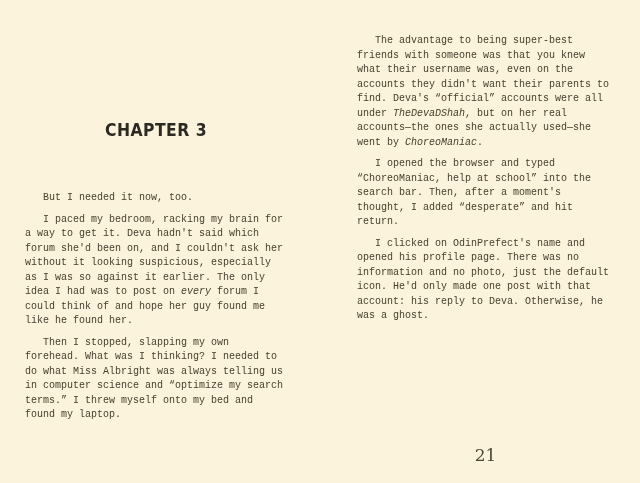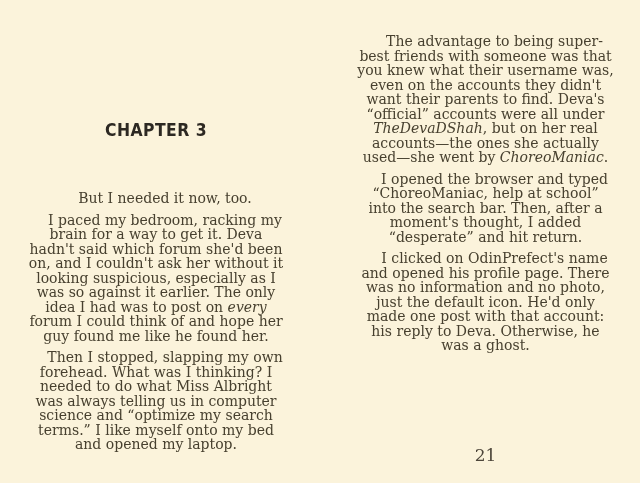--- a/index.html
+++ b/index.html
@@ -30,23 +30,24 @@
     font-size: 17px;
     letter-spacing: 0.5px;
     color: #2c2822;
     transform: scaleX(0.92);
   }
   .text-block { position: absolute; left: 0; width: 100%; }
   .page-left  .text-block { top: 143px; }
   .page-right .text-block { top: 34px; }
   .text-block p {
     margin: 0 0 7px 0;
-    font-size: 14px;
+    font-size: 10px;
     line-height: 14.5px;
-    text-align: center;
+    text-align: left;
+    font-family: Liberation Mono, monospace;
   }
   .text-block p.indent { text-indent: 18px; }
   .text-block em { font-style: italic; }
   .page-number {
     position: absolute;
     bottom: 18px;
     left: 0;
     width: 100%;
     text-align: center;
     font-size: 17px;
@@ -56,21 +57,21 @@
 </head>
 <body>
 
 <div class="spread">
 
   <div class="page page-left">
     <div class="chapter-heading">CHAPTER 3</div>
     <div class="text-block">
         <p class="indent"><span>But I needed it now, too.</span></p>
         <p class="indent"><span>I paced my bedroom, racking my brain for a way to get it.  Deva hadn't said which forum she'd been on, and I couldn't ask her without it looking suspicious, especially as I was so against it earlier. The only idea I had was to post on </span><em>every</em><span> forum I could think of and hope her guy found me like he found her.</span></p>
-        <p class="indent"><span>Then I stopped, slapping my own forehead. What was I thinking?  I needed to do what Miss Albright was always telling us in computer science and “optimize my search terms.”  I like myself onto my bed and opened my laptop.</span></p>
+        <p class="indent"><span>Then I stopped, slapping my own forehead. What was I thinking?  I needed to do what Miss Albright was always telling us in computer science and “optimize my search terms.”  I threw myself onto my bed and found my laptop.</span></p>
       </div>
     <div class="page-number">20</div>
   </div>
 
   <div class="page page-right">
     <div class="text-block">
         <p class="indent"><span>The advantage to being super-best friends with someone was that you knew what their username was, even on the accounts they didn't want their parents to find.  Deva's “official” accounts were all under </span><em>TheDevaDShah</em><span>, but on her real accounts—the ones she actually used—she went by </span><em>ChoreoManiac</em><span>.</span></p>
         <p class="indent"><span>I opened the browser and typed “ChoreoManiac, help at school” into the search bar.  Then, after a moment's thought, I added “desperate” and hit return.</span></p>
         <p class="indent"><span>I clicked on OdinPrefect's name and opened his profile page.  There was no information and no photo, just the default icon.  He'd only made one post with that account: his reply to Deva. Otherwise, he was a ghost.</span></p>
       </div>

